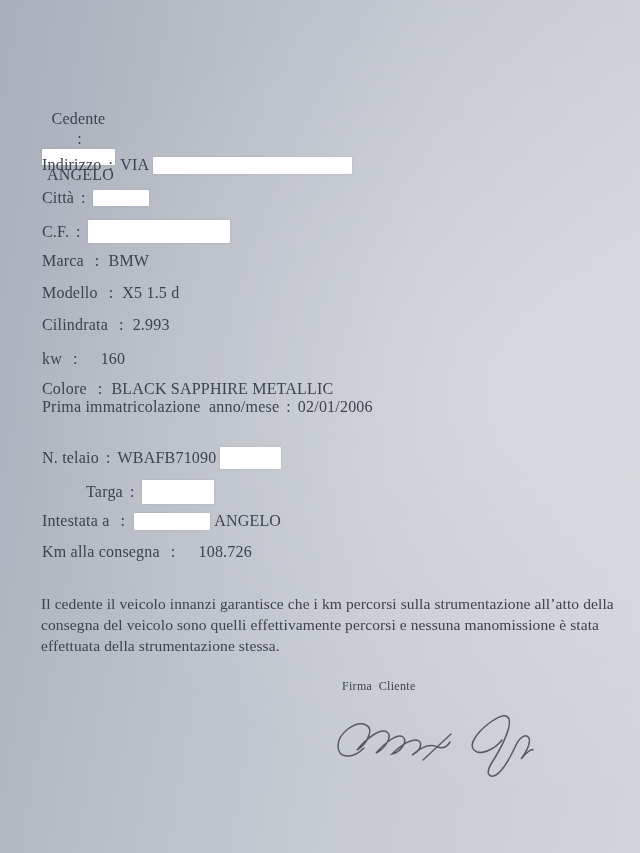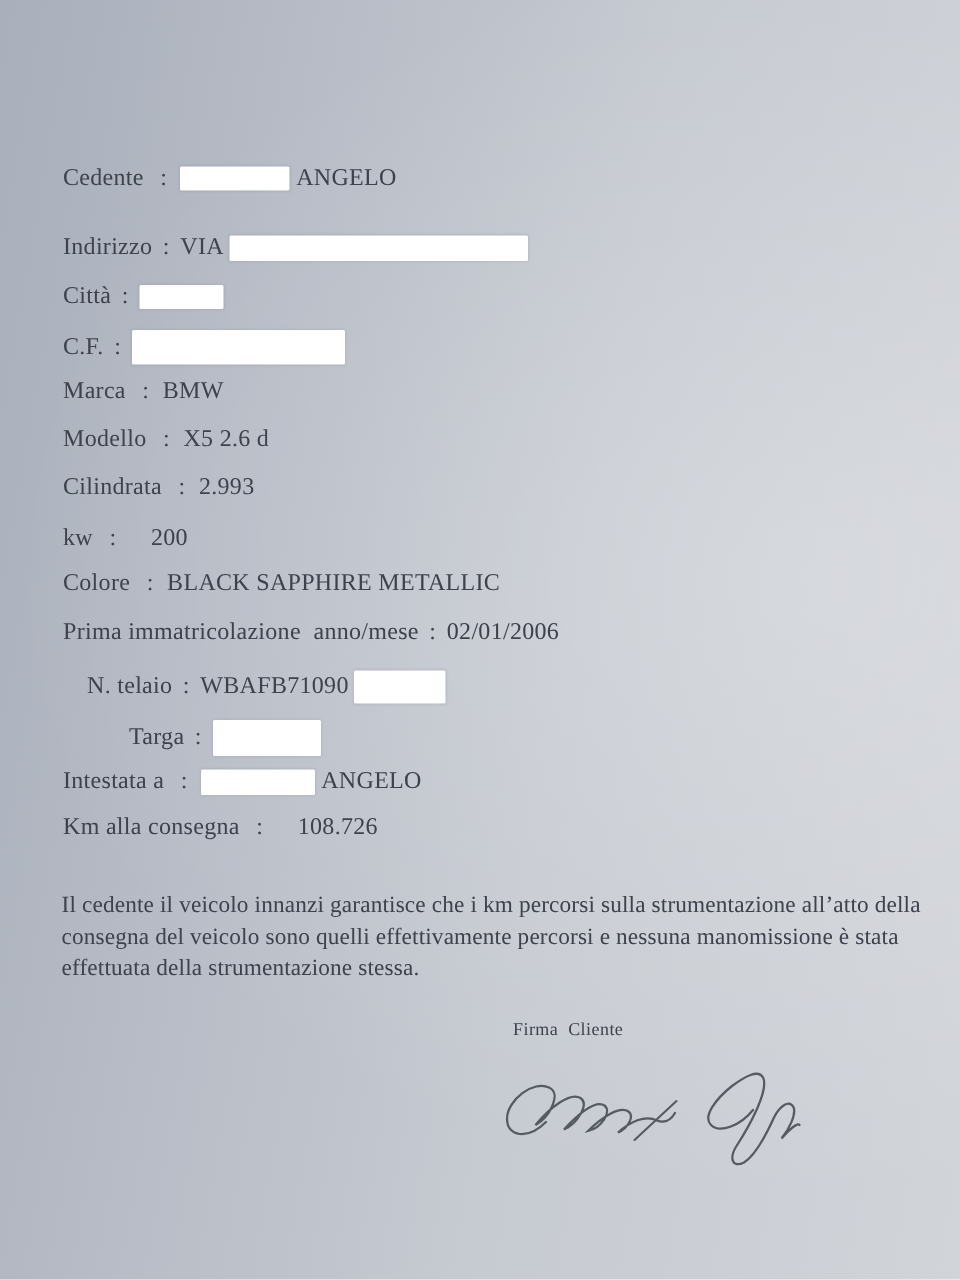--- a/index.html
+++ b/index.html
@@ -28,31 +28,31 @@
   .box{
     background:#ffffff;
     display:inline-block;
     border-radius:1px;
     box-shadow:0 0 2px rgba(120,125,135,0.35);
   }
   .pre{margin-right:4px;}
   .post{margin-left:4px;}
   .gapval{margin-left:14px;}
 
-  .r-cedente{top:109px;}
+  .r-cedente{top:109px;flex-direction:column;}
   .r-indirizzo{top:155px;}
   .r-citta{top:188px;}
   .r-cf{top:220px;}
   .r-marca{top:251px;}
   .r-modello{top:283px;}
   .r-cilindrata{top:315px;}
   .r-kw{top:349px;}
   .r-colore{top:379px;}
-  .r-prima{top:412px;align-items:center;}
-  .r-telaio{top:447px;margin-left:16px;}
+  .r-prima{top:397px;align-items:center;}
+  .r-telaio{top:447px;}
   .r-targa{top:480px;margin-left:44px;}
   .r-intestata{top:511px;}
   .r-km{top:542px;}
 
   .bx-cedente{width:73px;height:16px;}
   .bx-indirizzo{width:199px;height:17px;}
   .bx-citta{width:56px;height:16px;}
   .bx-cf{width:142px;height:23px;}
   .bx-telaio{width:61px;height:22px;}
   .bx-targa{width:72px;height:24px;}
@@ -95,29 +95,29 @@
 
   <div class="row r-cf">
     <span>C.F.</span><span class="colon tight">:</span><span class="box bx-cf"></span>
   </div>
 
   <div class="row r-marca">
     <span>Marca</span><span class="colon">:</span><span>BMW</span>
   </div>
 
   <div class="row r-modello">
-    <span>Modello</span><span class="colon">:</span><span>X5 2.6 d</span>
+    <span>Modello</span><span class="colon">:</span><span>X5 1.5 d</span>
   </div>
 
   <div class="row r-cilindrata">
     <span>Cilindrata</span><span class="colon">:</span><span>2.993</span>
   </div>
 
   <div class="row r-kw">
-    <span>kw</span><span class="colon">:</span><span class="gapval">200</span>
+    <span>kw</span><span class="colon">:</span><span class="gapval">160</span>
   </div>
 
   <div class="row r-colore">
     <span>Colore</span><span class="colon">:</span><span>BLACK SAPPHIRE METALLIC</span>
   </div>
 
   <div class="row r-prima">
     <span>Prima immatricolazione&nbsp; anno/mese</span><span class="colon tight">:</span><span>02/01/2006</span>
   </div>
 

